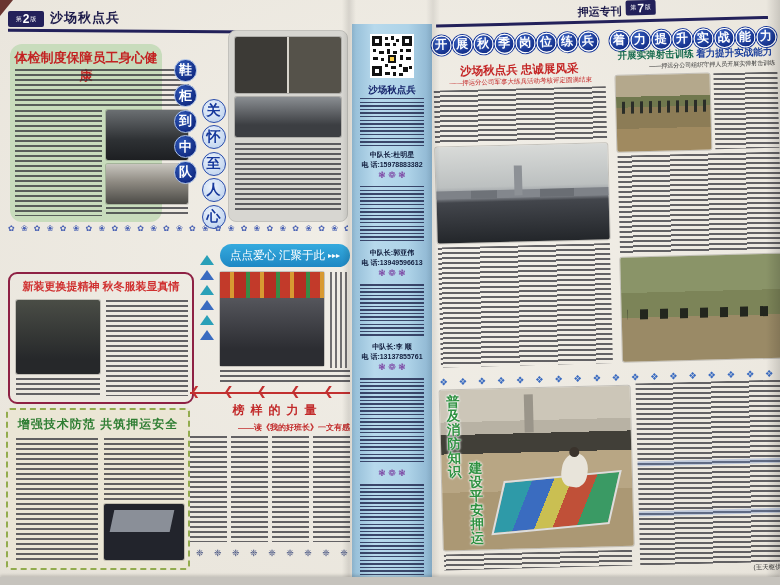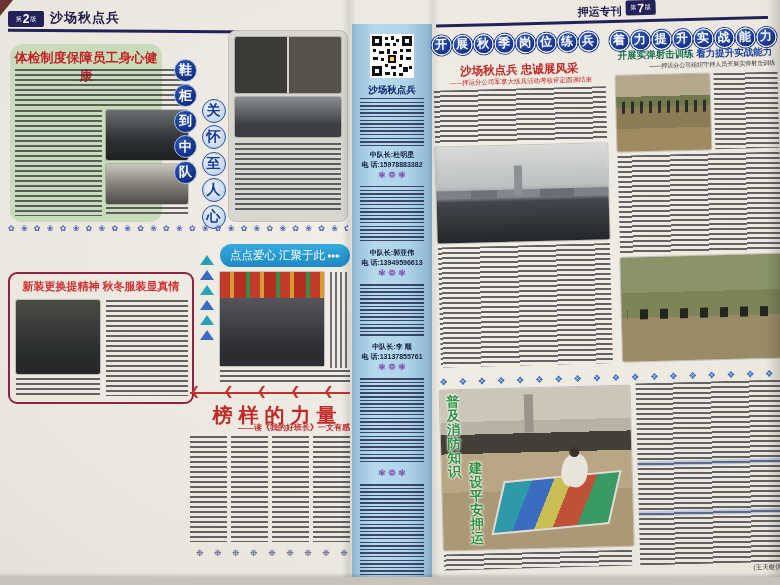--- a/index.html
+++ b/index.html
@@ -107,28 +107,36 @@
     </div>
     <div class="ph abs" style="left:220px;top:272px;width:104px;height:94px;background:#3a3b40;">
       <div class="abs" style="left:0;top:0;width:100%;height:26px;background:repeating-linear-gradient(90deg,#c23a2a 0 10px,#d89a32 10px 14px,#b52e22 14px 26px,#3a8a46 26px 30px);"></div>
       <div class="abs" style="left:0;top:26px;width:100%;height:68px;background:linear-gradient(180deg,#55565c,#2c2d32 75%);"></div>
     </div>
     <div class="txv abs" style="left:330px;top:272px;width:18px;height:96px;"></div>
     <div class="tx abs" style="left:220px;top:370px;width:130px;height:12px;"></div>
 
     <div class="abs" style="left:190px;top:392px;width:160px;height:2px;background:#c23030;"></div>
     <div class="orn abs" style="left:190px;top:384px;width:160px;height:16px;font-size:12px;font-weight:bold;color:#c23030;letter-spacing:10px;">❮ ❮ ❮ ❮ ❮ ❮ ❮</div>
-    <div class="abs" style="left:205px;top:402px;width:145px;text-align:center;font-size:20px;font-weight:bold;color:#c22a2a;letter-spacing:6px;">榜样的力量</div>
+    <div class="abs" style="left:205px;top:402px;width:145px;text-align:center;font-size:12px;font-weight:bold;color:#c22a2a;letter-spacing:6px;">榜样的力量</div>
     <div class="abs" style="left:200px;top:422px;width:150px;text-align:right;font-size:8px;font-weight:bold;color:#c22a2a;">——读《我的好班长》一文有感</div>
     <div class="tx abs" style="left:190px;top:436px;width:37px;height:106px;"></div>
     <div class="tx abs" style="left:231px;top:436px;width:37px;height:106px;"></div>
     <div class="tx abs" style="left:272px;top:436px;width:37px;height:106px;"></div>
     <div class="tx abs" style="left:313px;top:436px;width:37px;height:106px;"></div>
     <div class="orn abs" style="left:196px;top:548px;width:156px;height:14px;font-size:9px;color:#2a3a72;letter-spacing:4px;">❈ ❈ ❈ ❈ ❈ ❈ ❈ ❈ ❈ ❈ ❈ ❈</div>
 
+    <div class="abs" style="left:6px;top:408px;width:184px;height:162px;background:#ebe6d5;border:2px dashed #93ac4e;border-radius:4px;box-sizing:border-box;">
+      <div class="abs" style="left:0;top:6px;width:100%;text-align:center;font-size:12px;font-weight:bold;color:#2e7d32;letter-spacing:1px;">增强技术防范 共筑押运安全</div>
+      <div class="tx abs" style="left:8px;top:28px;width:82px;height:122px;"></div>
+      <div class="tx abs" style="left:96px;top:28px;width:80px;height:62px;"></div>
+      <div class="ph abs" style="left:96px;top:94px;width:80px;height:56px;background:#22242c;overflow:hidden;">
+        <div class="abs" style="left:8px;top:6px;width:60px;height:22px;background:#8a8f98;transform:skewX(-12deg);"></div>
+      </div>
+    </div>
   </div>
 
   <div class="abs" style="left:352px;top:24px;width:80px;height:561px;
               background:linear-gradient(90deg,#93bcd6,#b7d9ec 28%,#aed3e8 70%,#8cb4d0);">
     <div class="abs" style="left:18px;top:10px;width:44px;height:44px;background:#fff;padding:0;">
       <svg viewBox="0 0 29 29" width="44" height="44" shape-rendering="crispEdges">
         <rect width="29" height="29" fill="#fff"></rect>
         <g fill="#111">
           <rect x="1" y="1" width="7" height="7"></rect>
             <rect x="21" y="1" width="7" height="7"></rect>

